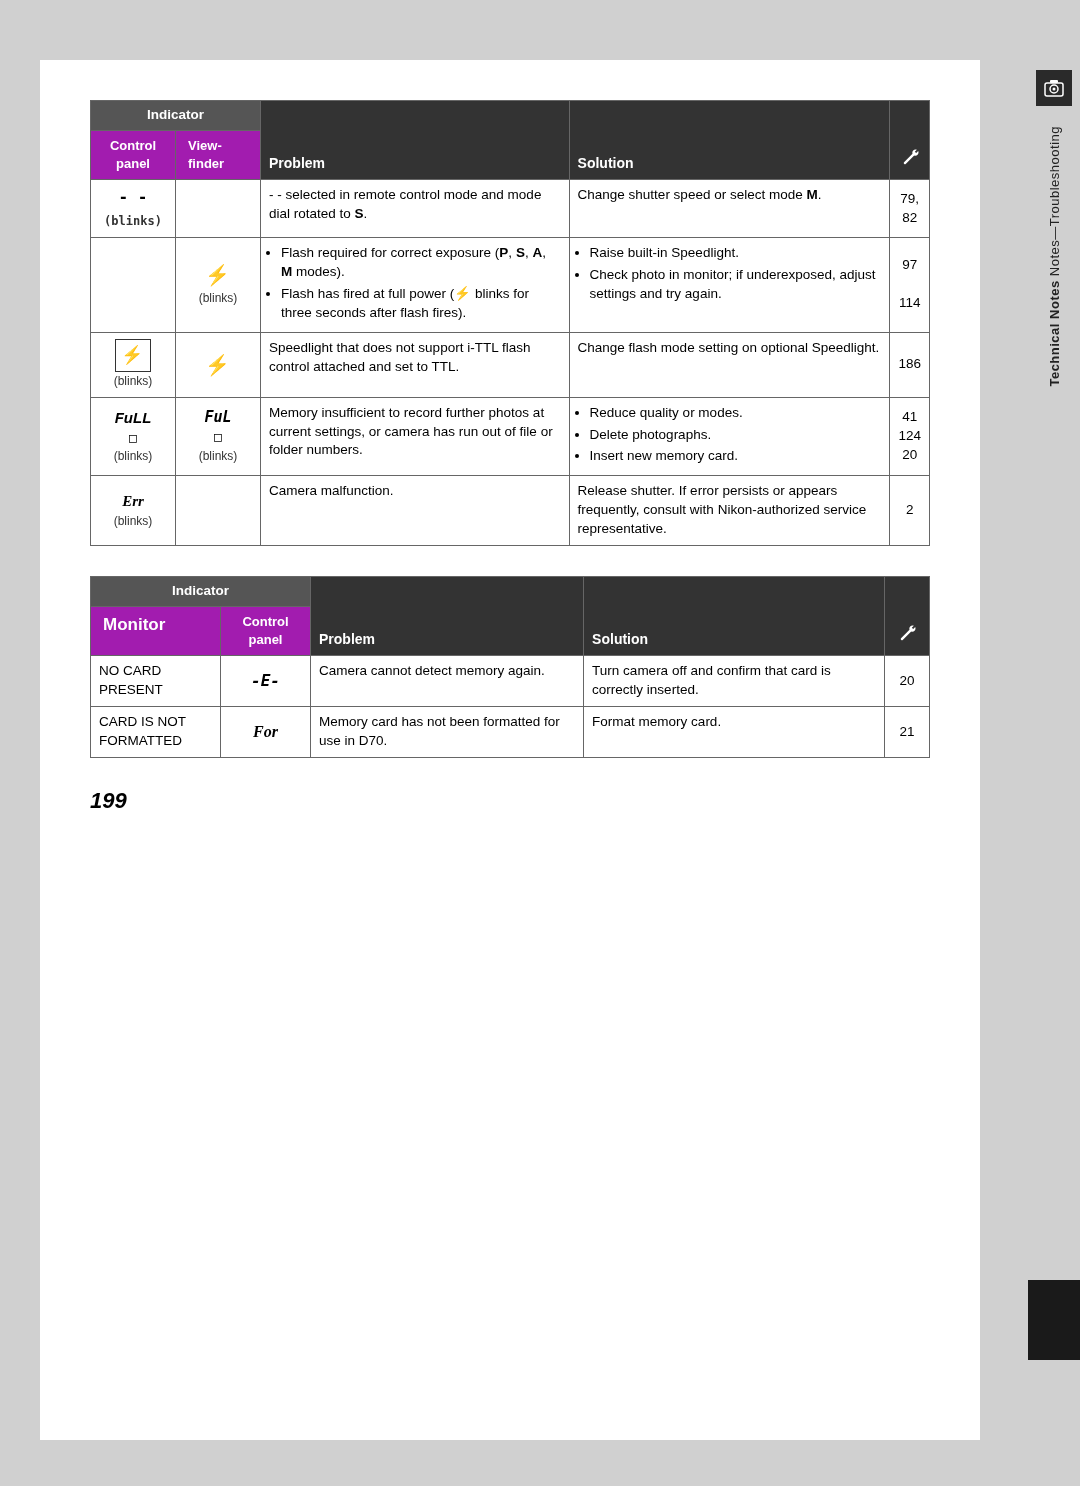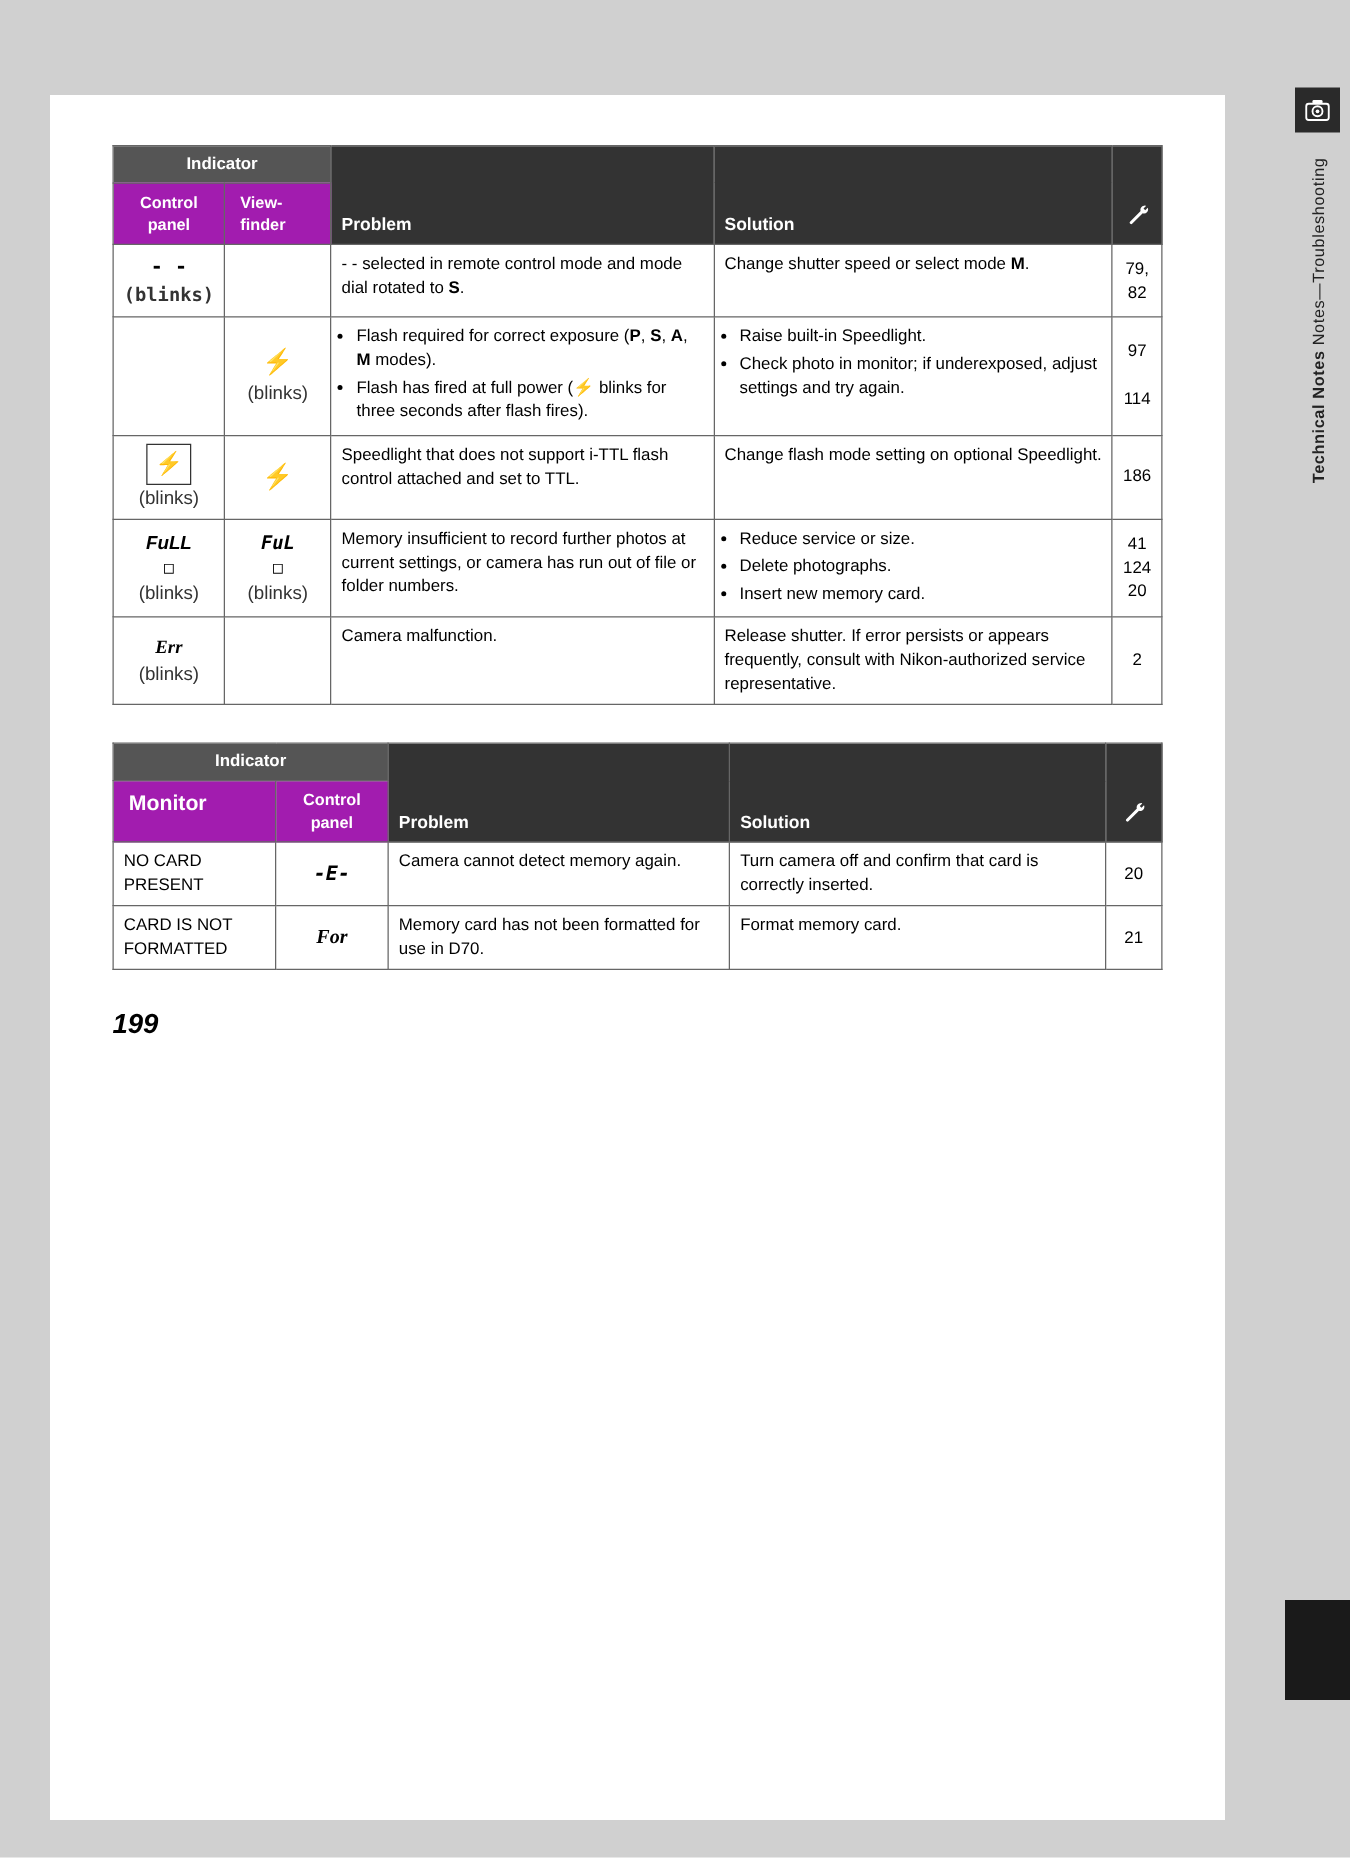--- a/index.html
+++ b/index.html
@@ -10,21 +10,21 @@
       background: #d0d0d0;
       font-family: Arial, sans-serif;
       font-size: 14px;
       position: relative;
       overflow: hidden;
     }
 
     .page {
       position: absolute;
       left: 40px;
-      top: 76px;
+      top: 60px;
       width: 940px;
       height: 1380px;
       background: #fff;
       padding: 40px 50px 40px 50px;
     }
 
     
     .side-tab {
       position: absolute;
       right: 0;
@@ -91,21 +91,21 @@
     .header-row th {
       background: #a21caf;
       color: #fff;
       font-weight: bold;
       font-size: 14px;
       text-align: left;
       padding: 6px 12px;
     }
 
     .blinks-text {
-      font-size: 15px;
+      font-size: 12px;
       color: #333;
     }
 
     .page-number {
       text-align: left;
       font-size: 22px;
       font-weight: bold;
       margin-top: 20px;
       font-style: italic;
     }
@@ -220,21 +220,21 @@
           <span class="blinks-text">(blinks)</span>
         </td>
         <td class="center">
           <span style="font-family:monospace; font-style:italic; font-weight:bold; font-size:15px;">FuL</span><br>
           <span style="font-family:monospace; font-size:13px;">□</span><br>
           <span class="blinks-text">(blinks)</span>
         </td>
         <td>Memory insufficient to record further photos at current settings, or camera has run out of file or folder numbers.</td>
         <td>
           <ul class="bullet-list">
-            <li>Reduce service or size.</li>
+            <li>Reduce quality or modes.</li>
             <li>Delete photographs.</li>
             <li>Insert new memory card.</li>
           </ul>
         </td>
         <td class="center">41<br>124<br>20</td>
       </tr>
 
       <tr>
         <td class="center">
           <span style="font-family:serif; font-style:italic; font-weight:bold; font-size:15px;">Err</span><br>

